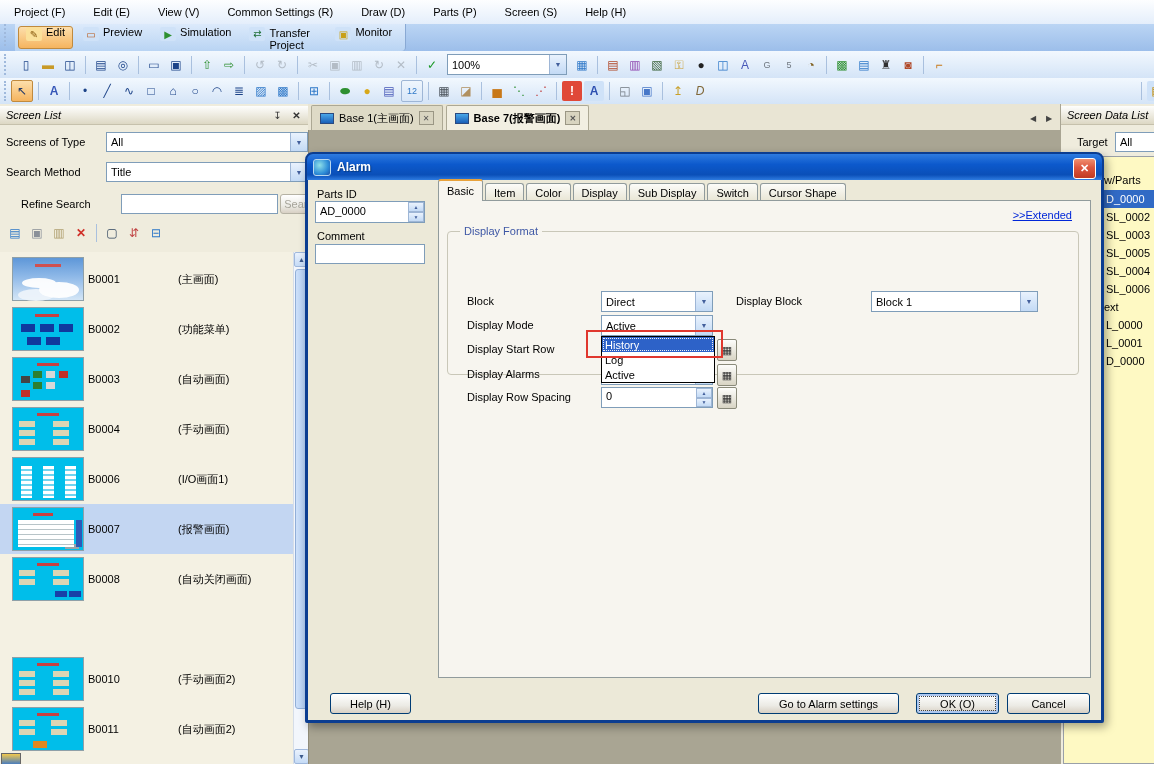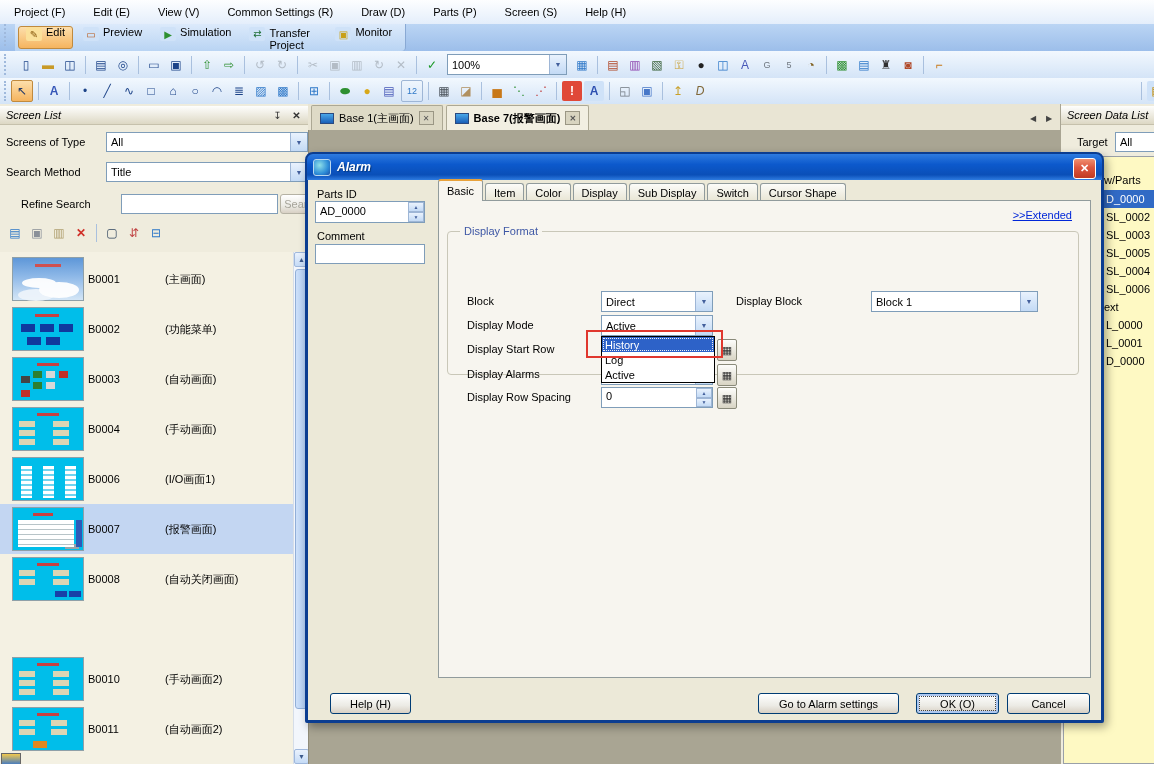--- a/index.html
+++ b/index.html
@@ -52,21 +52,21 @@
   .combo .cval{flex:1;padding-left:4px;white-space:nowrap;overflow:hidden;}
   .txtin{height:20px;border:1px solid #7F9DB9;background:#fff;box-sizing:border-box;font-family:inherit;font-size:11px;padding:0 3px;}
   .xpbtn{height:20px;border:1px solid #003C74;border-radius:3px;background:linear-gradient(#FFFFFF,#ECEBE5 60%,#D8D0C4);
          display:flex;align-items:center;justify-content:center;padding:0 8px;box-sizing:border-box;}
   .xpbtn.disabled{color:#A6A49A;border-color:#B5B2A4;}
   #minibar{position:absolute;left:4px;top:119px;display:flex;align-items:center;}
   #screenrows{position:absolute;left:0;top:148px;width:293px;bottom:0;background:#F4F1E3;overflow:hidden;}
   .srow{position:absolute;left:0;width:100%;height:50px;display:flex;align-items:center;}
   .srow.selected{background:#C3D6F2;}
   .sid{position:absolute;left:88px;}
-  .stitle{position:absolute;left:165px;}
+  .stitle{position:absolute;left:178px;}
   .th{position:absolute;left:12px;top:3px;width:72px;height:44px;border:1px solid #8FA0A8;background:#00BEEA;
       background-repeat:no-repeat;box-sizing:border-box;}
   .th-clouds{background:linear-gradient(180deg,#5E97D8,#8FB9E8 45%,#D4E6F6);}
   .th-clouds::before{content:"";position:absolute;left:9px;top:20px;width:34px;height:10px;background:#FFF;border-radius:50%;
       box-shadow:20px 7px 0 3px #FFF,-3px 12px 0 1px #EDF4FB;opacity:.95;}
   .th-clouds::after{content:"";position:absolute;left:22px;top:6px;width:26px;height:3px;background:#D05050;}
   .th-menu{background-image:linear-gradient(#C84040,#C84040),linear-gradient(#10389E,#10389E),linear-gradient(#10389E,#10389E),linear-gradient(#10389E,#10389E),linear-gradient(#10389E,#10389E),linear-gradient(#10389E,#10389E);
       background-size:24px 3px,14px 8px,14px 8px,14px 8px,14px 8px,14px 8px;
       background-position:22px 6px,8px 16px,27px 16px,46px 16px,14px 29px,33px 29px;}
   .th-parts{background-image:linear-gradient(#C84040,#C84040),linear-gradient(#2E8030,#2E8030),linear-gradient(#D8D8D8,#D8D8D8),linear-gradient(#C03028,#C03028),linear-gradient(#2E8030,#2E8030),linear-gradient(#D8D8D8,#D8D8D8),linear-gradient(#444,#444),linear-gradient(#C03028,#C03028);
@@ -111,21 +111,21 @@
   #rp-list{position:absolute;left:2px;top:52px;right:0;bottom:0;background:#fef9c3;border:1px solid #9AA0A8;border-right:none;}
   .drow{position:absolute;left:0;width:100%;height:18px;display:flex;align-items:center;padding-left:42px;box-sizing:border-box;white-space:nowrap;}
   .drow.selected{background:#316AC5;color:#FFF;}
   .drow.header{padding-left:40px;}
 
   
   #dialog{left:305px;top:152px;width:799px;height:571px;background:#ECE9D8;border:3px solid #0B3D91;
           border-radius:8px 8px 2px 2px;box-sizing:border-box;z-index:50;box-shadow:3px 4px 10px rgba(0,0,0,.35);}
   #dtitle{position:absolute;left:-1px;top:-1px;right:-1px;height:26px;border-radius:6px 6px 0 0;
           background:linear-gradient(#2E7BE0,#0C59CC 40%,#0A4FB8 80%,#2E7BE0);display:flex;align-items:center;padding:0 6px;box-sizing:border-box;}
-  #dtitle .ttext{color:#FFF;font-weight:bold;font-size:12px;margin-left:6px;text-shadow:1px 1px 1px #06387E;font-style:italic;}
+  #dtitle .ttext{color:#FFF;font-weight:bold;font-size:12px;margin-left:6px;text-shadow:1px 1px 1px #06387E;}
   #dicon{width:16px;height:15px;border-radius:3px;background:radial-gradient(circle at 35% 35%,#8FE0E8,#2E8ED8 60%,#1A50A8);border:1px solid #B8D8F0;}
   #dclose{position:absolute;right:5px;top:3px;width:21px;height:19px;border-radius:3px;border:1px solid #FFF;
           background:linear-gradient(#F09070,#DD5740 45%,#C03A22);color:#FFF;font-weight:bold;font-size:11px;
           display:flex;align-items:center;justify-content:center;}
   .dlabel{position:absolute;color:#000;}
   .spinfield{position:absolute;display:flex;height:22px;background:#fff;border:1px solid #7F9DB9;box-sizing:border-box;}
   .spinfield .cval{flex:1;padding:3px 0 0 4px;}
   .spin{width:16px;display:flex;flex-direction:column;flex:none;}
   .spin span{flex:1;background:linear-gradient(#E9F2FD,#C3DAF5);border:1px solid #9EB6D6;display:flex;align-items:center;justify-content:center;}
   .spin span::before{content:"▲";font-size:5px;color:#43609C;}

